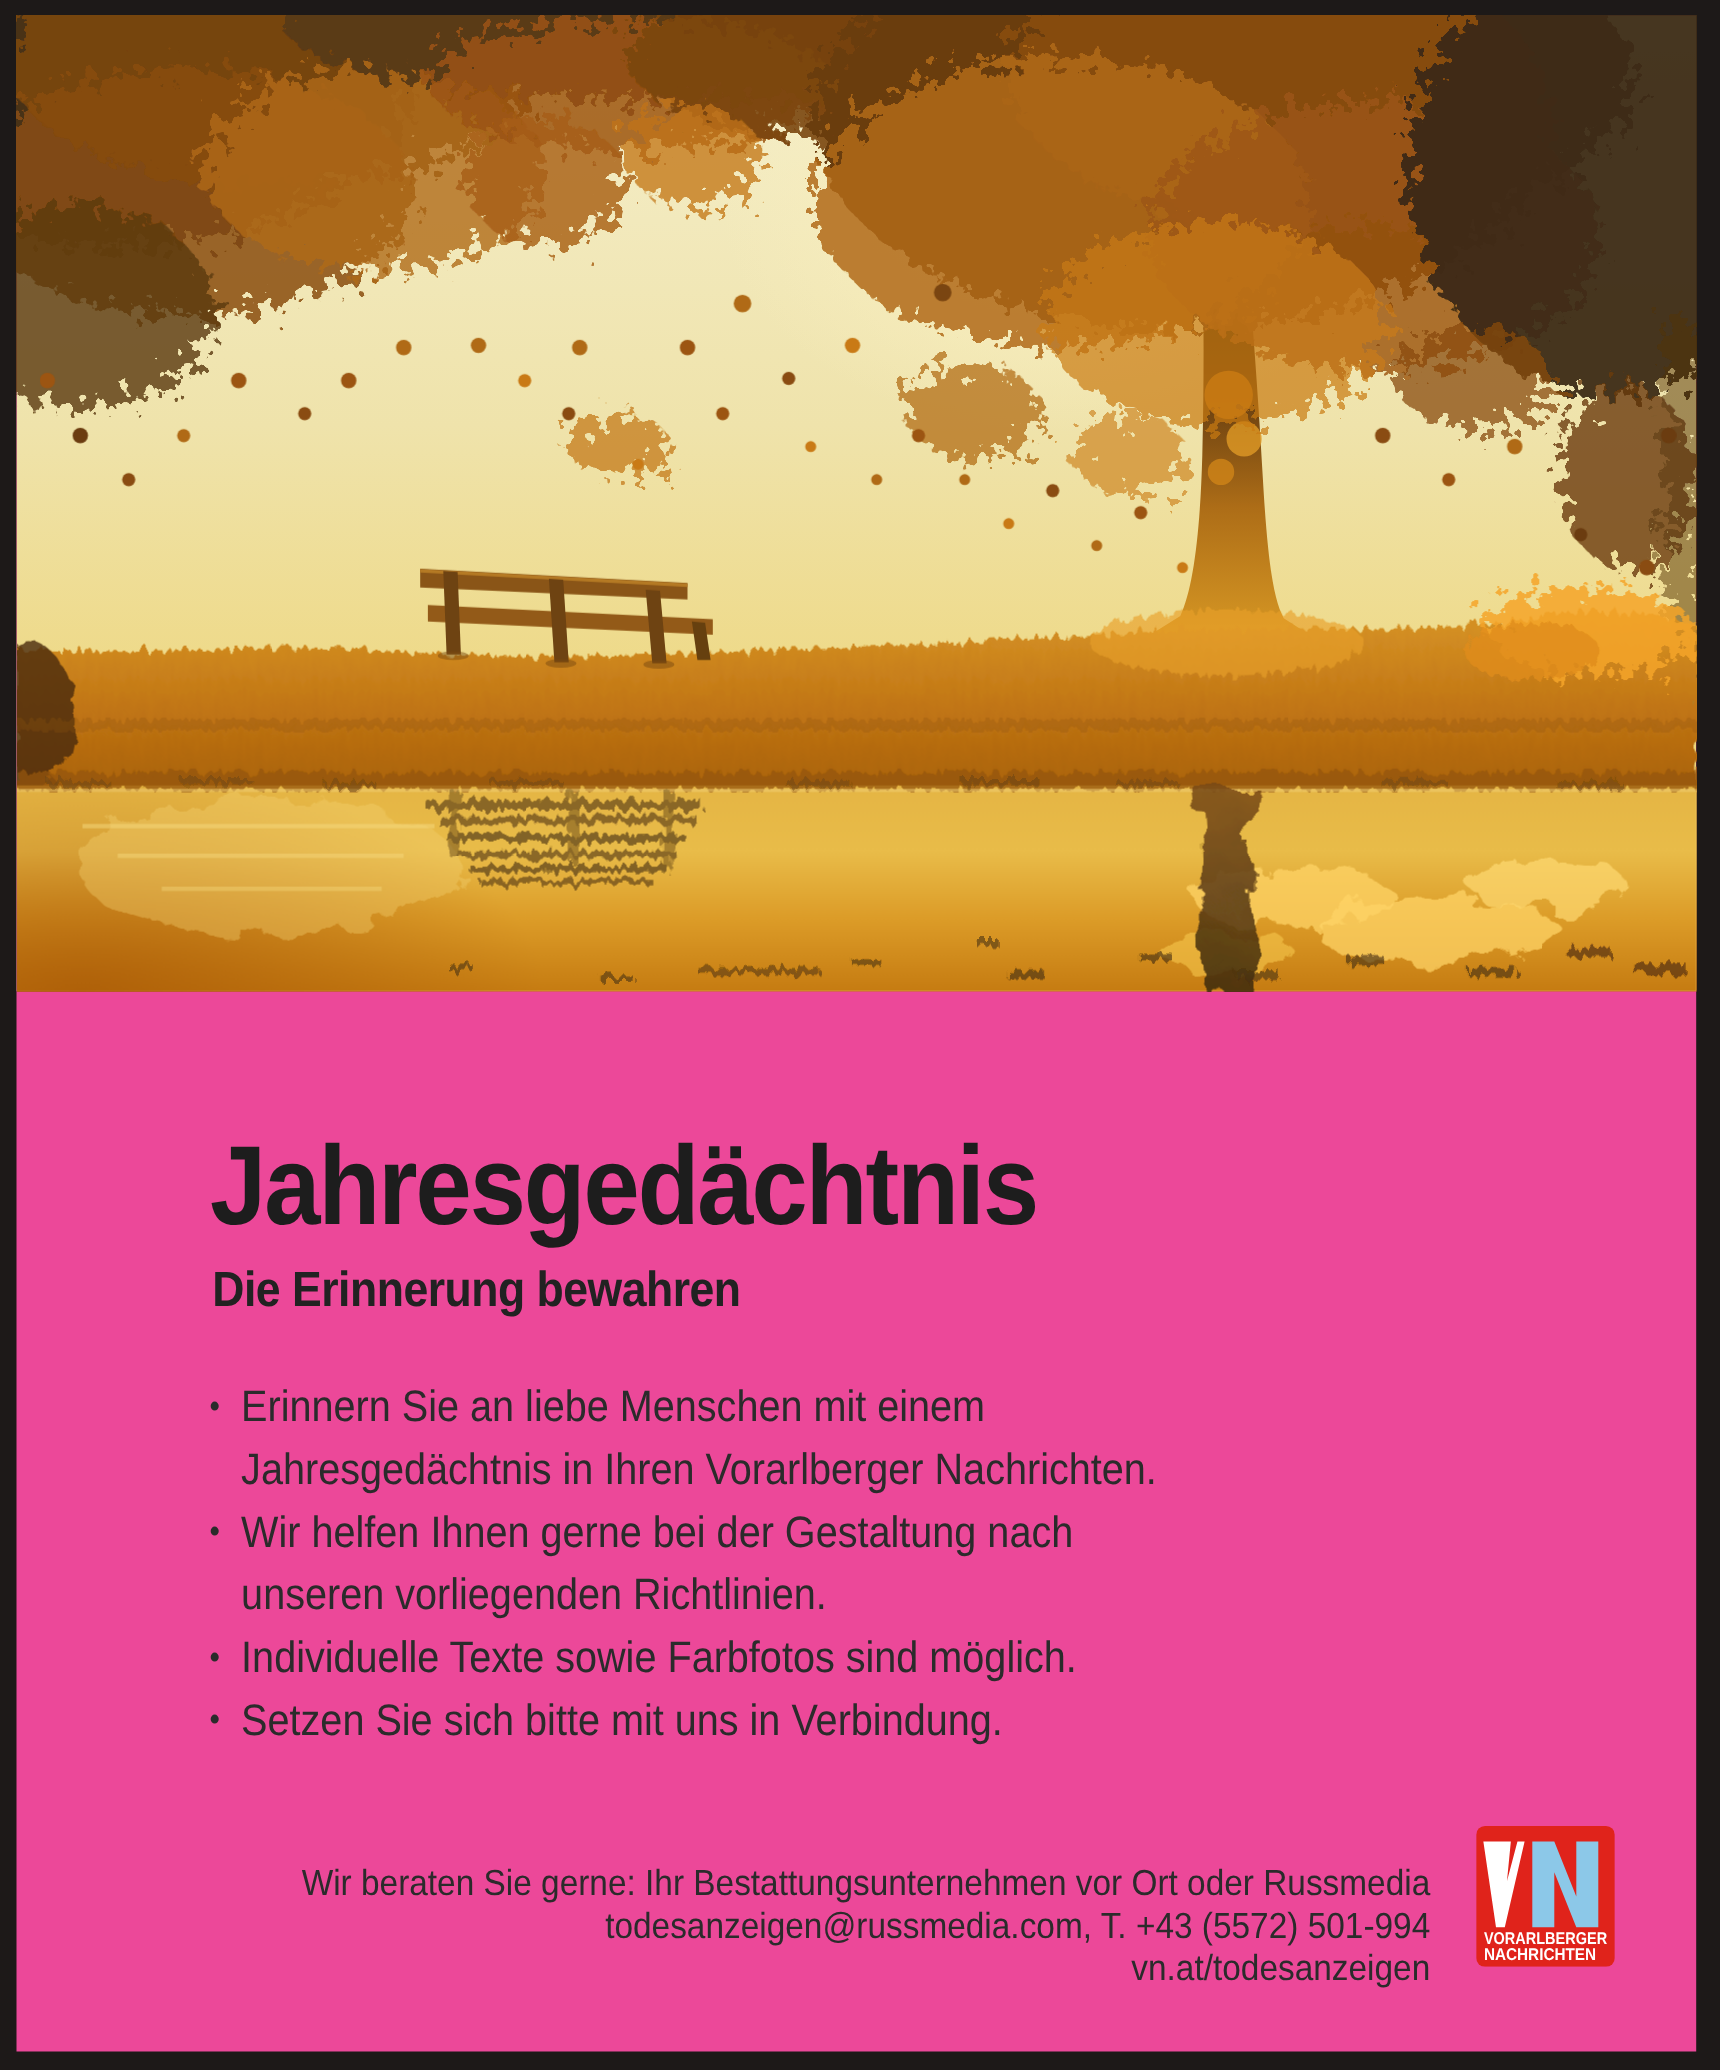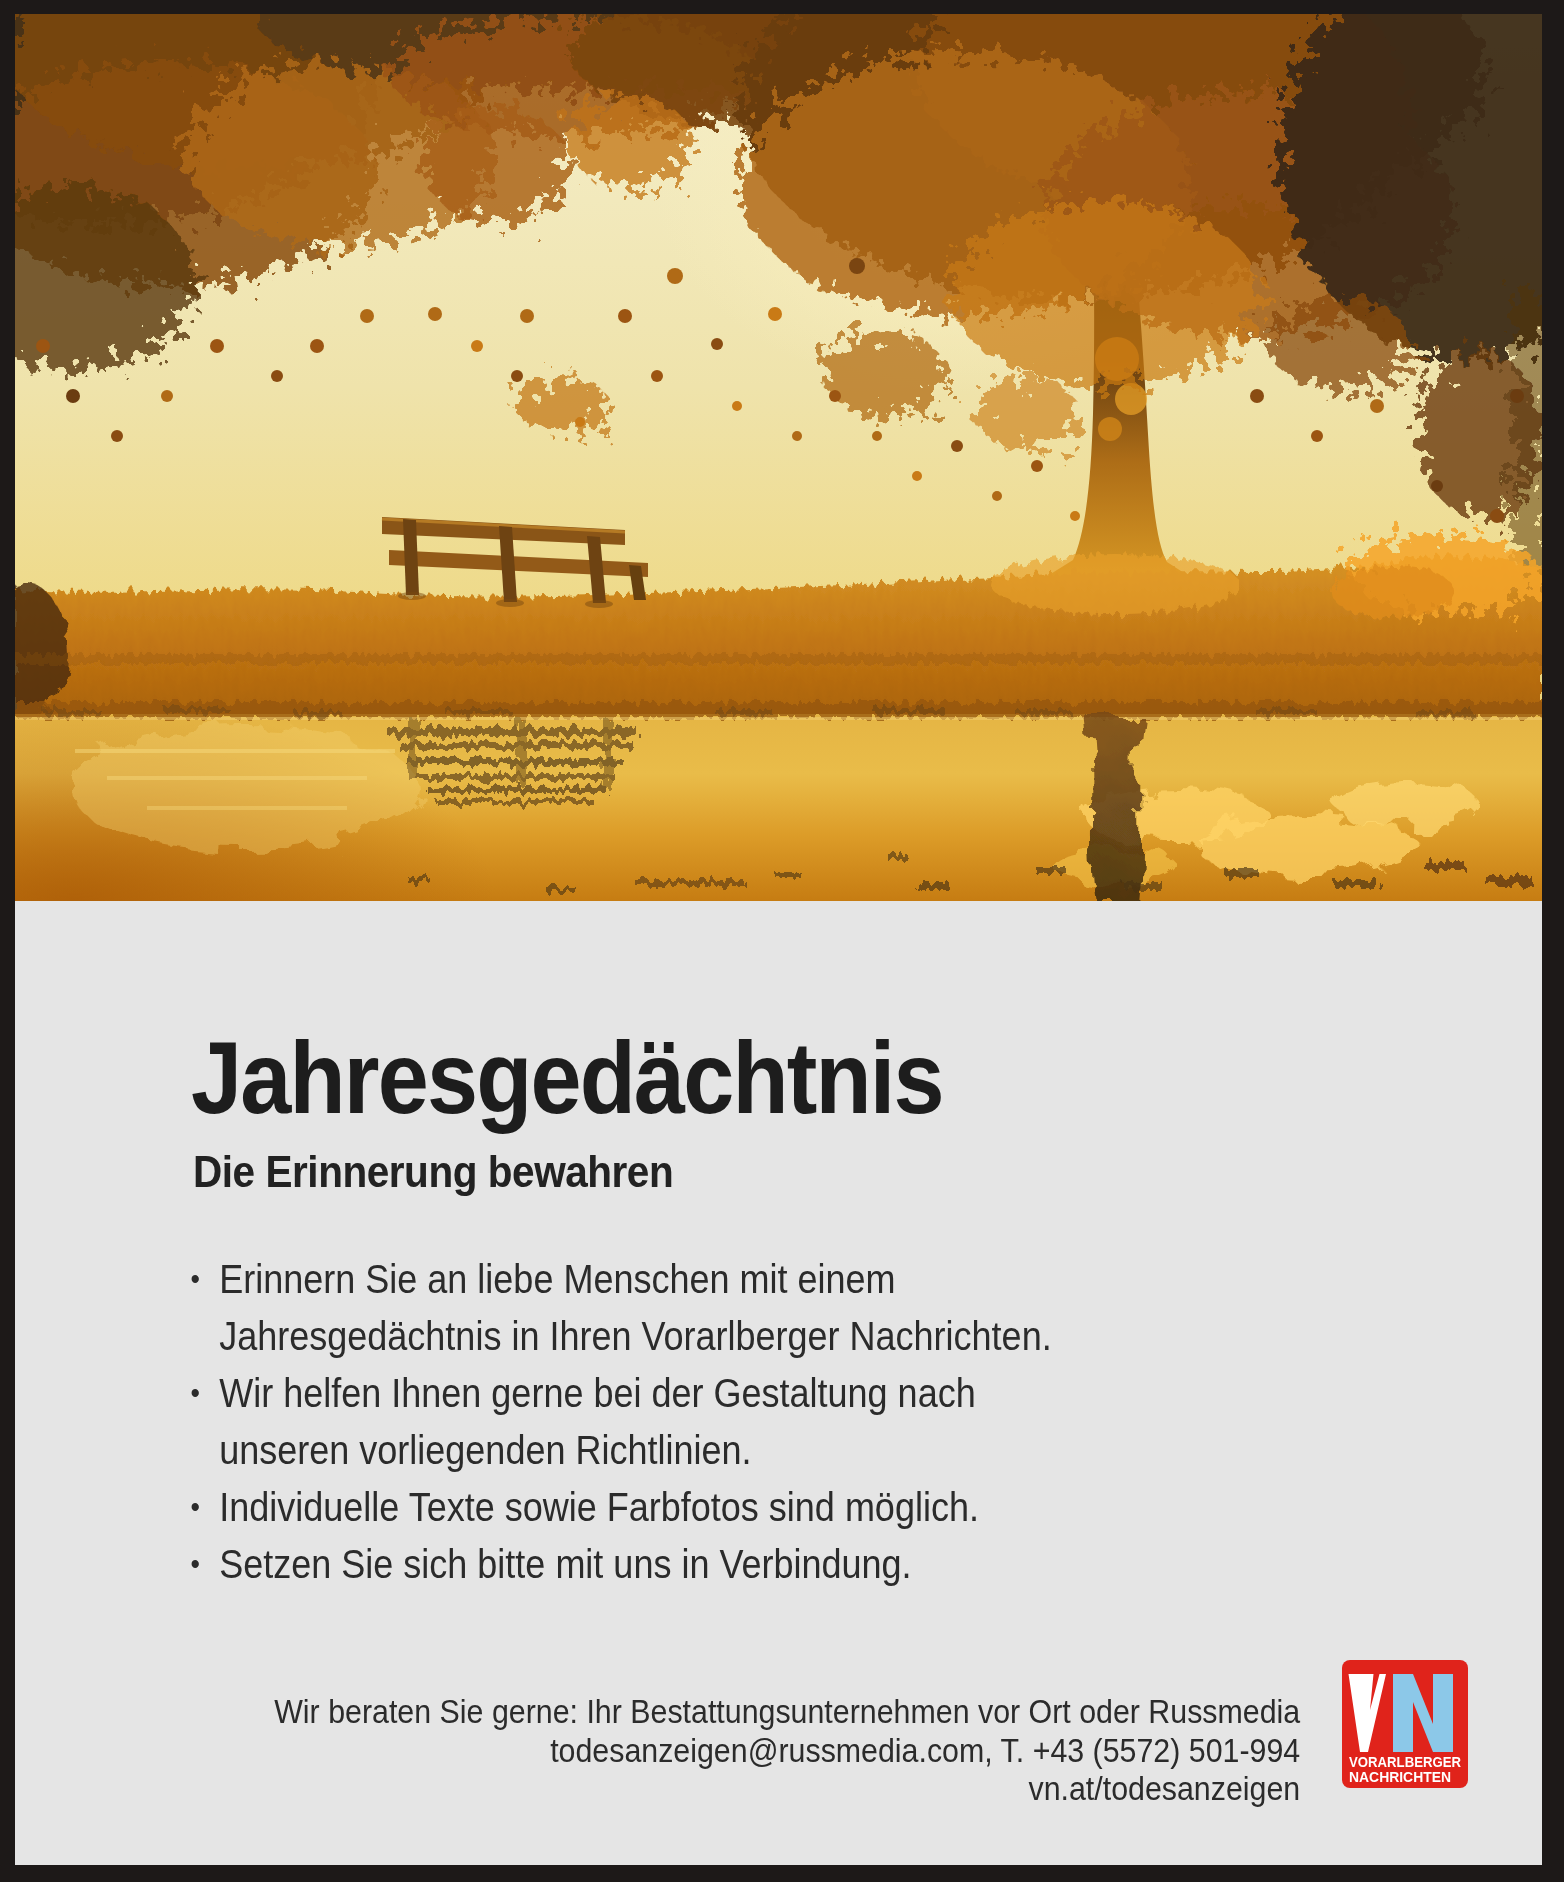--- a/index.html
+++ b/index.html
@@ -1,20 +1,20 @@
 <!DOCTYPE html>
 <html><head>
 <meta charset="utf-8">
 <style>
   html,body{margin:0;padding:0}
   body{
     width:1564px;height:1882px;position:relative;overflow:hidden;
     background:#1d1918;font-family:"Liberation Sans",sans-serif;
   }
-  .panel{position:absolute;left:15px;top:14px;width:1527px;height:1851px;background:#e5e5e5}
+  .panel{position:absolute;left:15px;top:14px;width:1527px;height:1851px;background:#ec4899}
   .photo{position:absolute;left:0;top:0;display:block}
   .headline{
     position:absolute;left:176px;top:1008px;margin:0;
     font-size:102px;line-height:112px;font-weight:bold;color:#1d1d1d;
     letter-spacing:-2px;white-space:nowrap;
     transform:scaleX(.9);transform-origin:left top;
   }
   .subheadline{
     position:absolute;left:178px;top:1130px;margin:0;
     font-size:45px;line-height:56px;font-weight:bold;color:#222;

